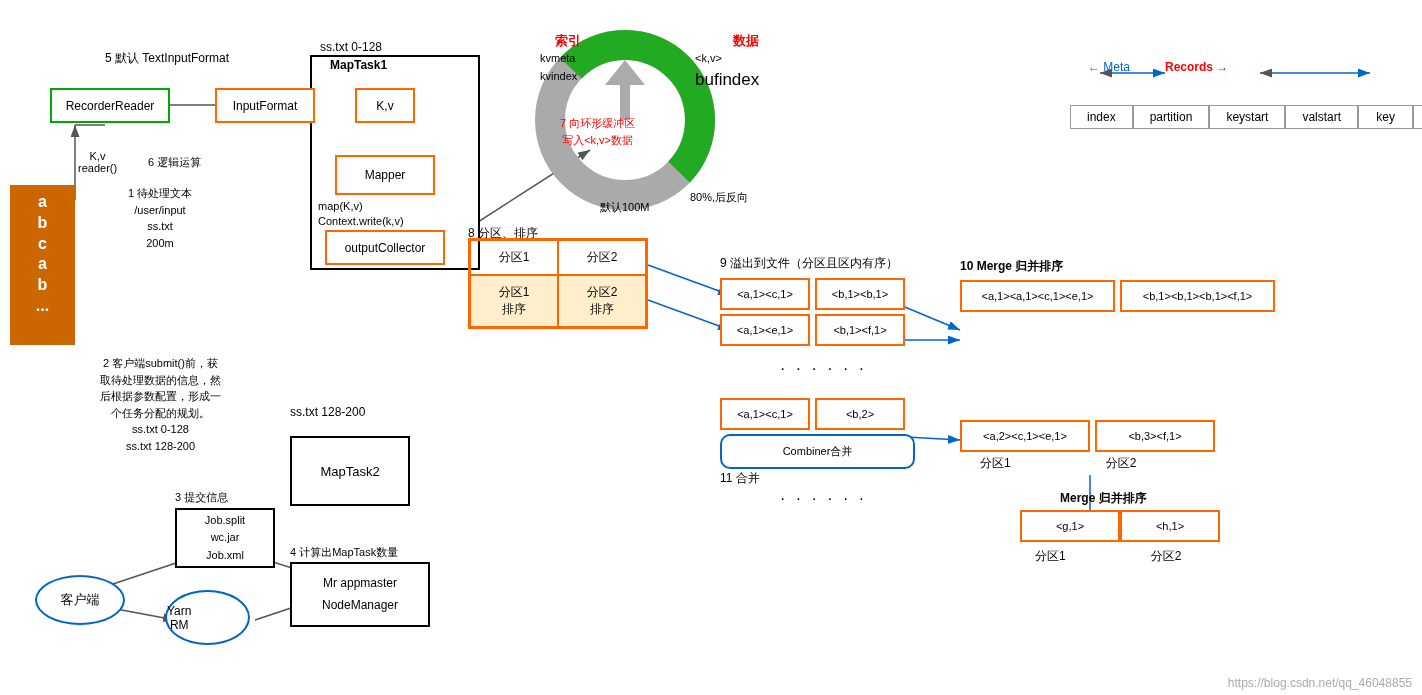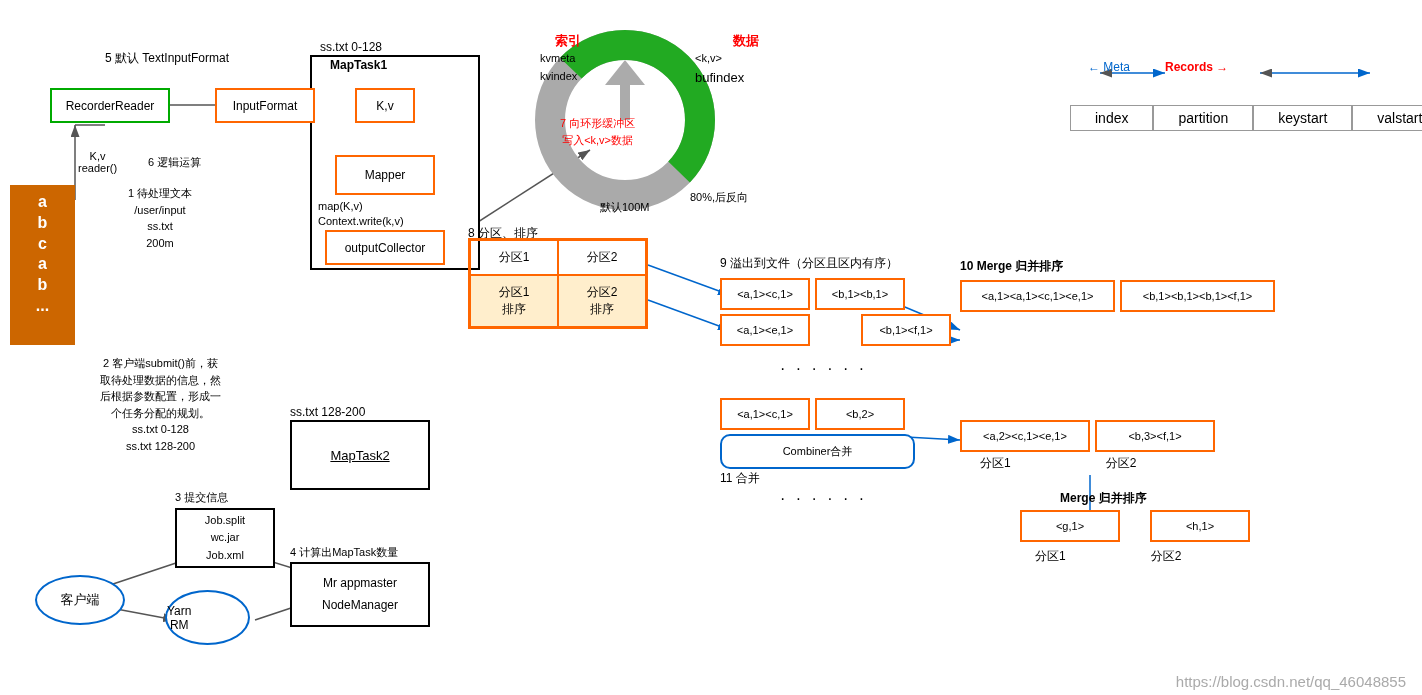--- a/index.html
+++ b/index.html
@@ -90,24 +90,24 @@
       left: 1070px;
       display: flex;
       flex-direction: column;
     }
     .meta-row {
       display: flex;
       gap: 0;
     }
     .meta-cell {
       border: 1px solid #999;
-      padding: 4px 24px;
+      padding: 4px 16px;
       min-width: 55px;
       text-align: center;
-      font-size: 14px;
+      font-size: 12px;
       background: #fff;
     }
 
     
     .partition-grid {
       position: absolute;
       left: 468px;
       top: 238px;
       border: 2px solid #ff6600;
       width: 180px;
@@ -133,22 +133,22 @@
       padding: 8px 6px;
     }
     .merge-box-blue {
       border-color: #0066cc;
     }
 
     
     .watermark {
       position: absolute;
       bottom: 5px;
-      right: 16px;
-      font-size: 15px;
+      right: 10px;
+      font-size: 12px;
       color: #aaa;
       margin-top: 36px;
     }
   </style>
 </head>
 <body>
 
 <div class="diagram">
 
   <svg class="arrows">
@@ -266,42 +266,42 @@
   </div>
 
   <div class="label" style="left:290px;top:545px;font-size:11px;">4 计算出MapTask数量</div>
 
   <div class="box box-black" style="left:290px;top:562px;width:140px;height:65px;">
     <span style="font-size:12px;line-height:1.8;">Mr appmaster<br>NodeManager</span>
   </div>
 
   <div class="label" style="left:290px;top:405px;">ss.txt 128-200</div>
 
-  <div class="box box-black" style="left:290px;top:420px;width:140px;height:70px;text-decoration:underline;">
+  <div class="box box-black" style="left:290px;top:436px;width:120px;height:70px;">
     <span style="font-size:13px;">MapTask2</span>
   </div>
 
   <div class="donut-container">
     <svg width="180" height="180" viewBox="0 0 180 180">
 
       <circle cx="90" cy="90" r="75" fill="none" stroke="#aaa" stroke-width="30"></circle>
 
       <circle cx="90" cy="90" r="75" fill="none" stroke="#22aa22" stroke-width="30" stroke-dasharray="235 235" stroke-dashoffset="60" transform="rotate(-90 90 90)"></circle>
 
       <path d="M90,30 L110,55 L95,55 L95,90 L85,90 L85,55 L70,55 Z" fill="#888" opacity="0.7"></path>
     </svg>
   </div>
 
   <div class="label label-red" style="left:555px;top:32px;font-size:13px;font-weight:bold;">索引</div>
   <div class="label" style="left:540px;top:52px;font-size:11px;">kvmeta</div>
   <div class="label" style="left:540px;top:70px;font-size:11px;">kvindex</div>
 
   <div class="label label-red" style="left:700px;top:32px;font-size:13px;font-weight:bold;margin-left:33px;">数据</div>
   <div class="label" style="left:695px;top:52px;font-size:11px;">&lt;k,v&gt;</div>
-  <div class="label" style="left:695px;top:70px;font-size:13px;">bufindex</div>
+  <div class="label" style="left:695px;top:70px;font-size:17px;">bufindex</div>
 
   <div class="label label-red" style="left:560px;top:115px;font-size:11px;line-height:1.5;">7 向环形缓冲区<br>写入&lt;k,v&gt;数据</div>
 
   <div class="label" style="left:600px;top:200px;font-size:11px;">默认100M</div>
 
   <div class="label" style="left:690px;top:190px;font-size:11px;">80%,后反向</div>
 
   <div class="label label-blue" style="left:1088px;top:60px;font-size:12px;">← Meta</div>
   <div class="label label-red" style="left:1165px;top:60px;font-size:12px;font-weight:bold;">Records →</div>
 
@@ -332,21 +332,21 @@
 
   <div class="label" style="left:720px;top:255px;font-size:12px;">9 溢出到文件（分区且区内有序）</div>
 
   <div style="position:absolute;left:720px;top:278px;">
     <div style="display:flex;gap:5px;margin-bottom:4px;">
       <div class="merge-box" style="position:relative;left:0;top:0;min-width:90px;">&lt;a,1&gt;&lt;c,1&gt;</div>
       <div class="merge-box" style="position:relative;left:0;top:0;min-width:90px;">&lt;b,1&gt;&lt;b,1&gt;</div>
     </div>
     <div style="display:flex;gap:5px;margin-bottom:4px;">
       <div class="merge-box" style="position:relative;left:0;top:0;min-width:90px;">&lt;a,1&gt;&lt;e,1&gt;</div>
-      <div class="merge-box" style="position:relative;left:0;top:0;min-width:90px;margin-left:46px;">&lt;b,1&gt;&lt;f,1&gt;</div>
+      <div class="merge-box" style="position:relative;left:0;top:0;min-width:90px;">&lt;b,1&gt;&lt;f,1&gt;</div>
     </div>
   </div>
 
   <div class="label" style="left:960px;top:258px;font-size:12px;font-weight:bold;">10 Merge 归并排序</div>
 
   <div style="position:absolute;left:960px;top:280px;display:flex;gap:5px;align-items:flex-end;">
     <div class="merge-box" style="position:relative;left:0;top:0;min-width:155px;font-size:11px;">&lt;a,1&gt;&lt;a,1&gt;&lt;c,1&gt;&lt;e,1&gt;</div>
     <div class="merge-box" style="position:relative;left:0;top:0;min-width:155px;font-size:11px;">&lt;b,1&gt;&lt;b,1&gt;&lt;b,1&gt;&lt;f,1&gt;</div>
   </div>
 
@@ -369,21 +369,21 @@
     <div class="merge-box" style="position:relative;left:0;top:0;min-width:130px;font-size:11px;">&lt;a,2&gt;&lt;c,1&gt;&lt;e,1&gt;</div>
     <div class="merge-box" style="position:relative;left:0;top:0;min-width:120px;font-size:11px;">&lt;b,3&gt;&lt;f,1&gt;</div>
   </div>
   <div style="position:absolute;left:960px;top:455px;display:flex;gap:95px;">
     <div class="label" style="position:relative;left:20px;">分区1</div>
     <div class="label" style="position:relative;left:20px;">分区2</div>
   </div>
 
   <div class="label" style="left:1060px;top:490px;font-size:12px;font-weight:bold;">Merge 归并排序</div>
 
-  <div style="position:absolute;left:1020px;top:510px;display:flex;gap:30px;">
+  <div style="position:absolute;left:1020px;top:510px;display:flex;">
     <div class="merge-box" style="position:relative;left:0;top:0;min-width:100px;">&lt;g,1&gt;</div>
     <div class="merge-box" style="position:relative;left:0;top:0;min-width:100px;">&lt;h,1&gt;</div>
   </div>
   <div style="position:absolute;left:1020px;top:548px;display:flex;gap:100px;">
     <div class="label" style="position:relative;left:15px;">分区1</div>
     <div class="label" style="position:relative;left:0;">分区2</div>
   </div>
 
   <div class="watermark">https://blog.csdn.net/qq_46048855</div>
 

